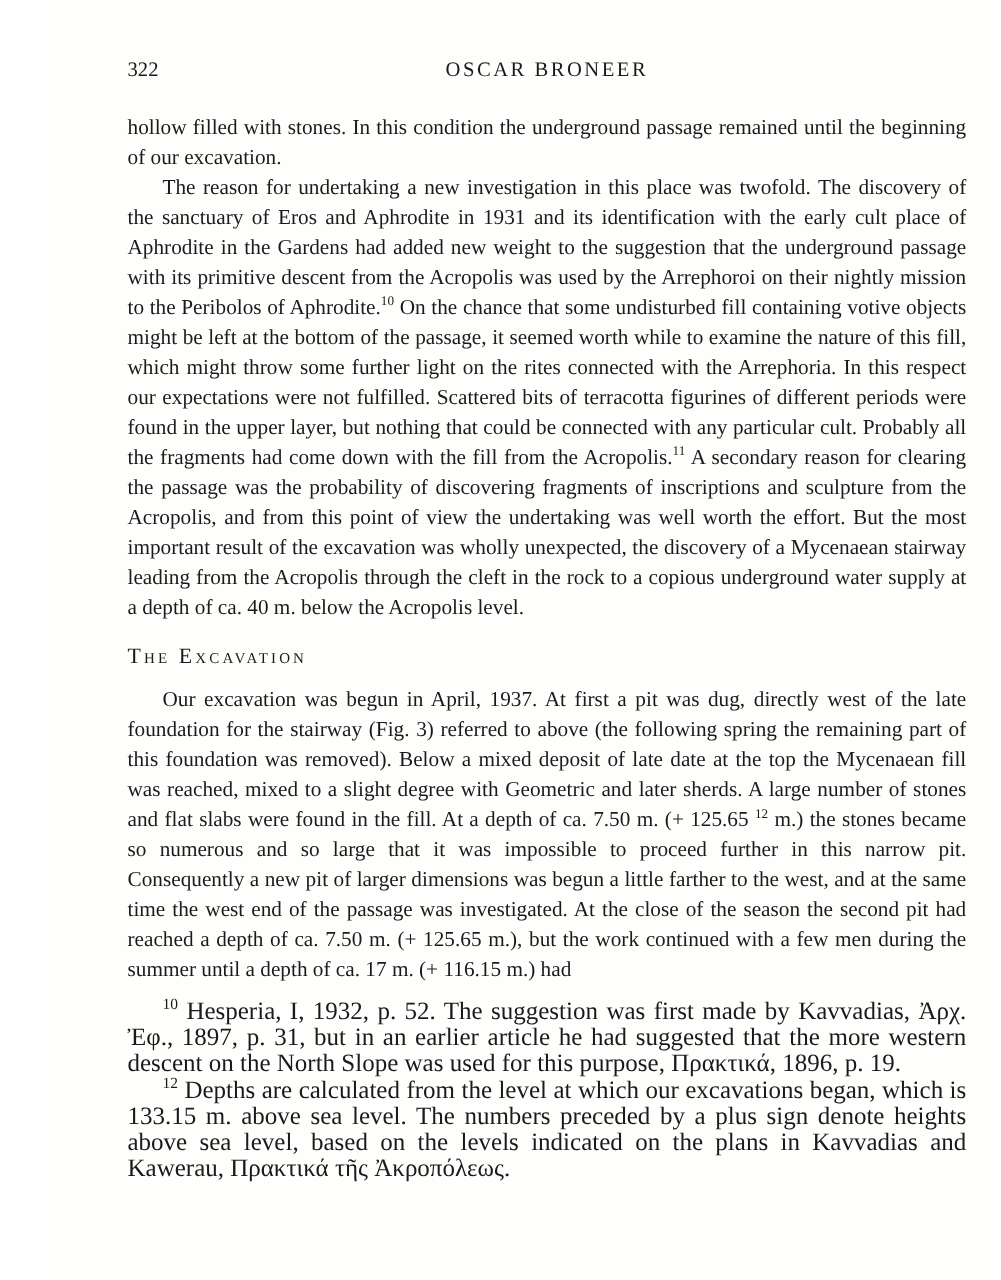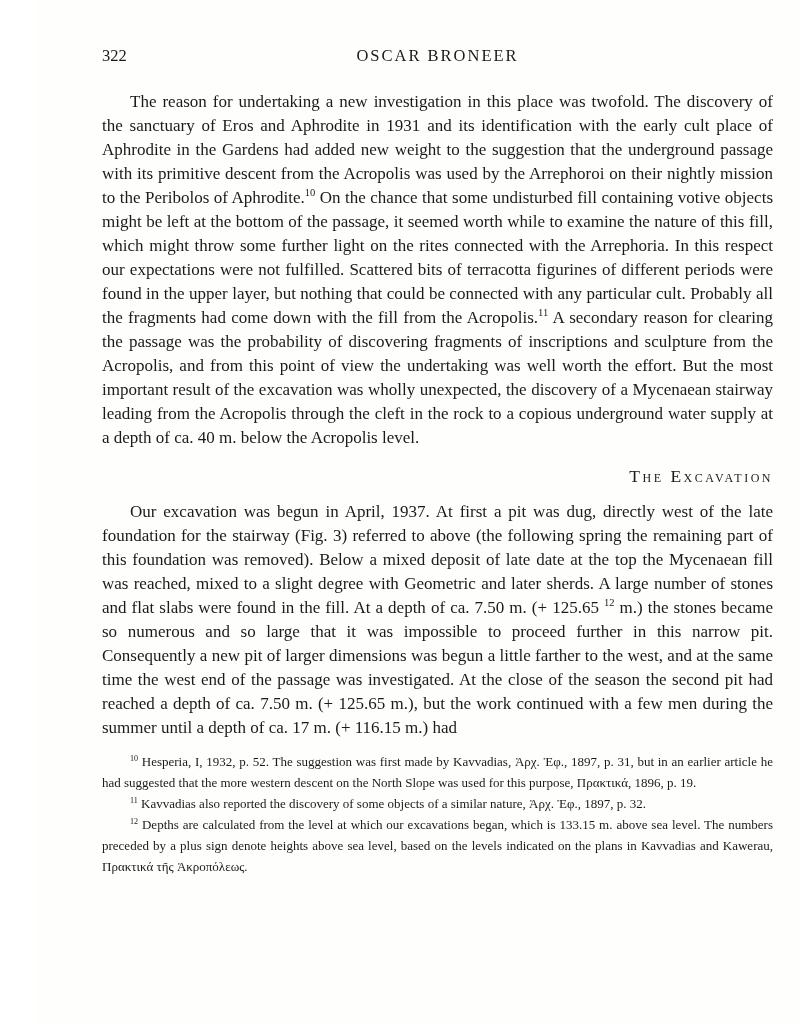--- a/index.html
+++ b/index.html
@@ -43,31 +43,31 @@
     text-align: justify;
     text-indent: 28px;
   }
   .body-para.no-indent {
     text-indent: 0;
   }
   .section-heading {
     margin: 15px 0 13px 0;
     font-size: 17.5px;
     font-weight: normal;
-    text-align: right;
+    text-align: left;
     font-variant: small-caps;
     letter-spacing: 2.5px;
     line-height: 22px;
   }
   .footnotes {
     margin-top: 11px;
   }
   .footnote {
     margin: 0;
-    font-size: 13px;
+    font-size: 20px;
     line-height: 21px;
     text-align: justify;
     text-indent: 28px;
   }
   .run-i {
   }
   .run-sup {
     font-size: 0.62em;
     vertical-align: super;
     line-height: 0;
@@ -78,27 +78,27 @@
 
 <div class="page">
 
   <header class="running-header">
     <span class="page-number">322</span>
     <span class="running-title">OSCAR BRONEER</span>
   </header>
 
   <main>
 
+    <p class="body-para no-indent"><span>hollow filled with stones. In this condition the underground passage remained until the beginning of our excavation.</span></p>
 
     <p class="body-para"><span>The reason for undertaking a new investigation in this place was twofold. The discovery of the sanctuary of Eros and Aphrodite in 1931 and its identification with the early cult place of Aphrodite in the Gardens had added new weight to the suggestion that the underground passage with its primitive descent from the Acropolis was used by the Arrephoroi on their nightly mission to the Peribolos of Aphrodite.</span><span class="run-sup">10</span><span> On the chance that some undisturbed fill containing votive objects might be left at the bottom of the passage, it seemed worth while to examine the nature of this fill, which might throw some further light on the rites connected with the Arrephoria. In this respect our expectations were not fulfilled. Scattered bits of terracotta figurines of different periods were found in the upper layer, but nothing that could be connected with any particular cult. Probably all the fragments had come down with the fill from the Acropolis.</span><span class="run-sup">11</span><span> A secondary reason for clearing the passage was the probability of discovering fragments of inscriptions and sculpture from the Acropolis, and from this point of view the undertaking was well worth the effort. But the most important result of the excavation was wholly unexpected, the discovery of a Mycenaean stairway leading from the Acropolis through the cleft in the rock to a copious underground water supply at a depth of </span><span class="run-i">ca.</span><span> 40 m. below the Acropolis level.</span></p>
 
     <h2 class="section-heading">The Excavation</h2>
 
     <p class="body-para"><span>Our excavation was begun in April, 1937. At first a pit was dug, directly west of the late foundation for the stairway (Fig. 3) referred to above (the following spring the remaining part of this foundation was removed). Below a mixed deposit of late date at the top the Mycenaean fill was reached, mixed to a slight degree with Geometric and later sherds. A large number of stones and flat slabs were found in the fill. At a depth of </span><span class="run-i">ca.</span><span> 7.50 m. (+ 125.65 </span><span class="run-sup">12</span><span> m.) the stones became so numerous and so large that it was impossible to proceed further in this narrow pit. Consequently a new pit of larger dimensions was begun a little farther to the west, and at the same time the west end of the passage was investigated. At the close of the season the second pit had reached a depth of </span><span class="run-i">ca.</span><span> 7.50 m. (+ 125.65 m.), but the work continued with a few men during the summer until a depth of </span><span class="run-i">ca.</span><span> 17 m. (+ 116.15 m.) had</span></p>
 
     <div class="footnotes">
       <p class="footnote"><span class="run-sup">10</span><span> </span><span class="run-i">Hesperia</span><span>, I, 1932, p. 52. The suggestion was first made by Kavvadias, </span><span class="run-i">Ἀρχ. Ἐφ.</span><span>, 1897, p. 31, but in an earlier article he had suggested that the more western descent on the North Slope was used for this purpose, </span><span class="run-i">Πρακτικά</span><span>, 1896, p. 19.</span></p>
-      <p class="footnote"><span class="run-sup">11</span><span> Kavvadias also reported the discovery of some objects of a similar nature, </span><span class="run-i">Ἀρχ. Ἐφ.</span><span>, 1897, p. 32.</span></p>
       <p class="footnote"><span class="run-sup">12</span><span> Depths are calculated from the level at which our excavations began, which is 133.15 m. above sea level. The numbers preceded by a plus sign denote heights above sea level, based on the levels indicated on the plans in Kavvadias and Kawerau, </span><span class="run-i">Πρακτικά τῆς Ἀκροπόλεως</span><span>.</span></p>
     </div>
 
   </main>
 </div>
 
 </body></html>

